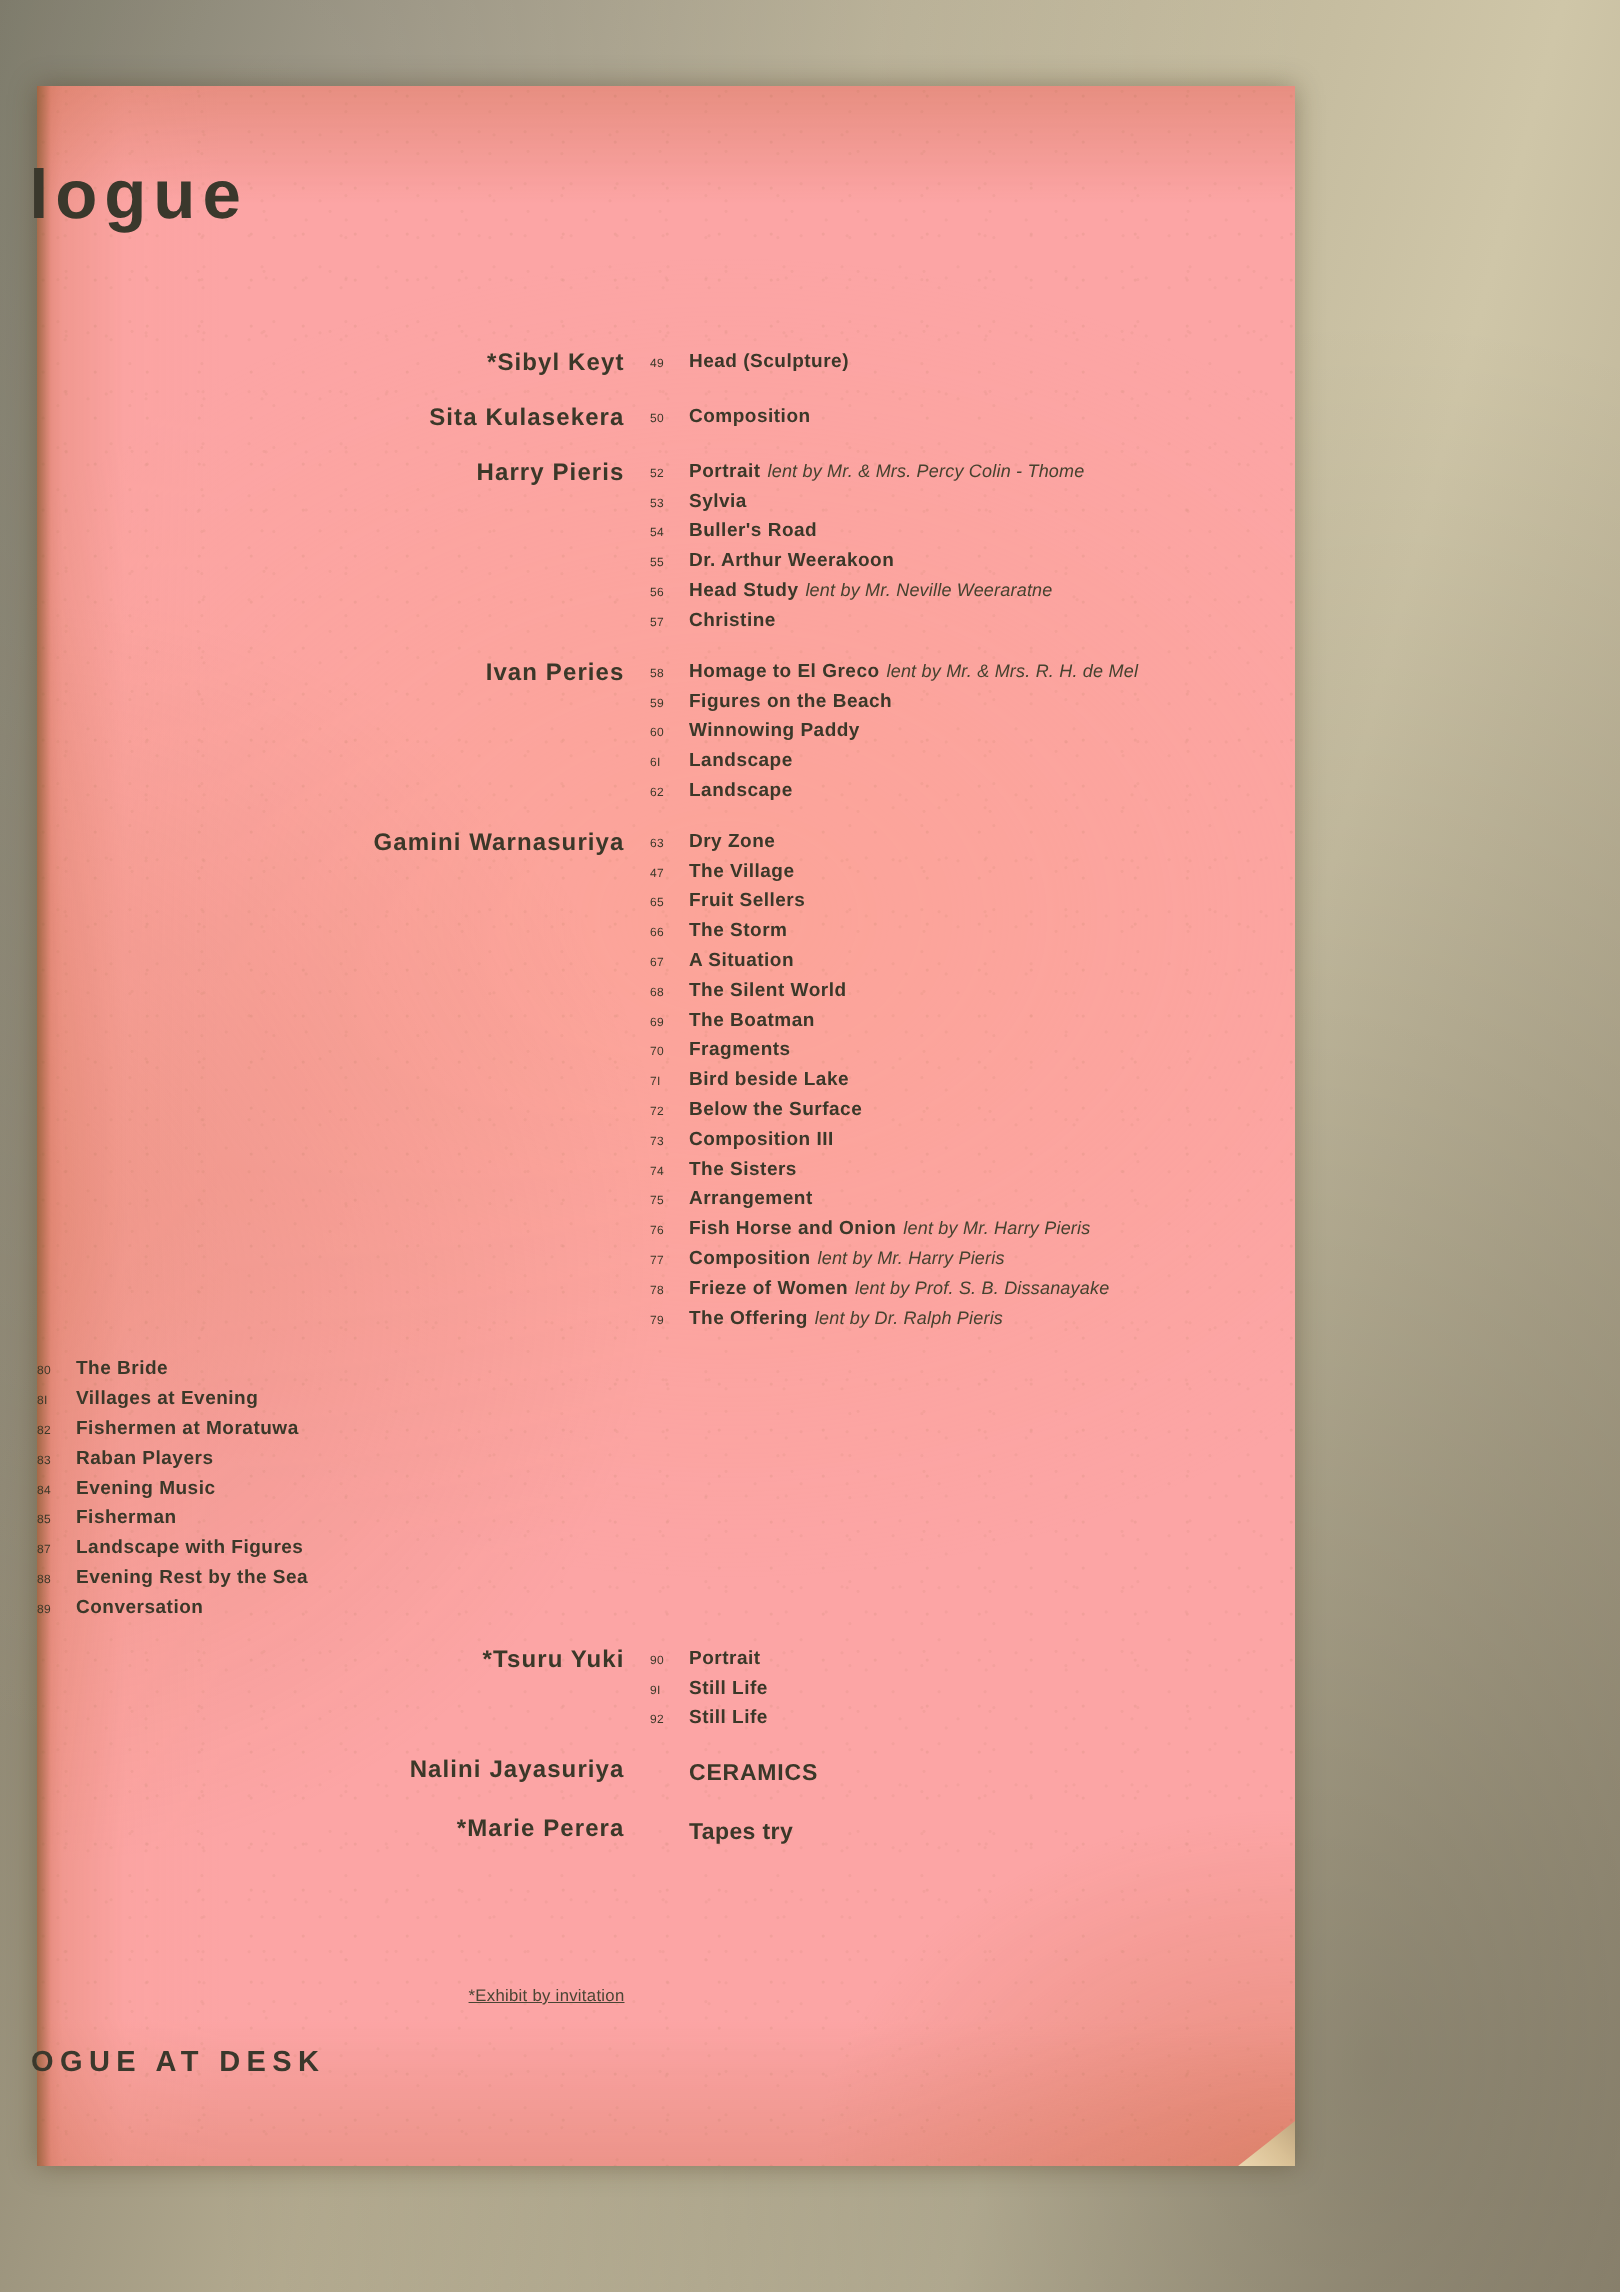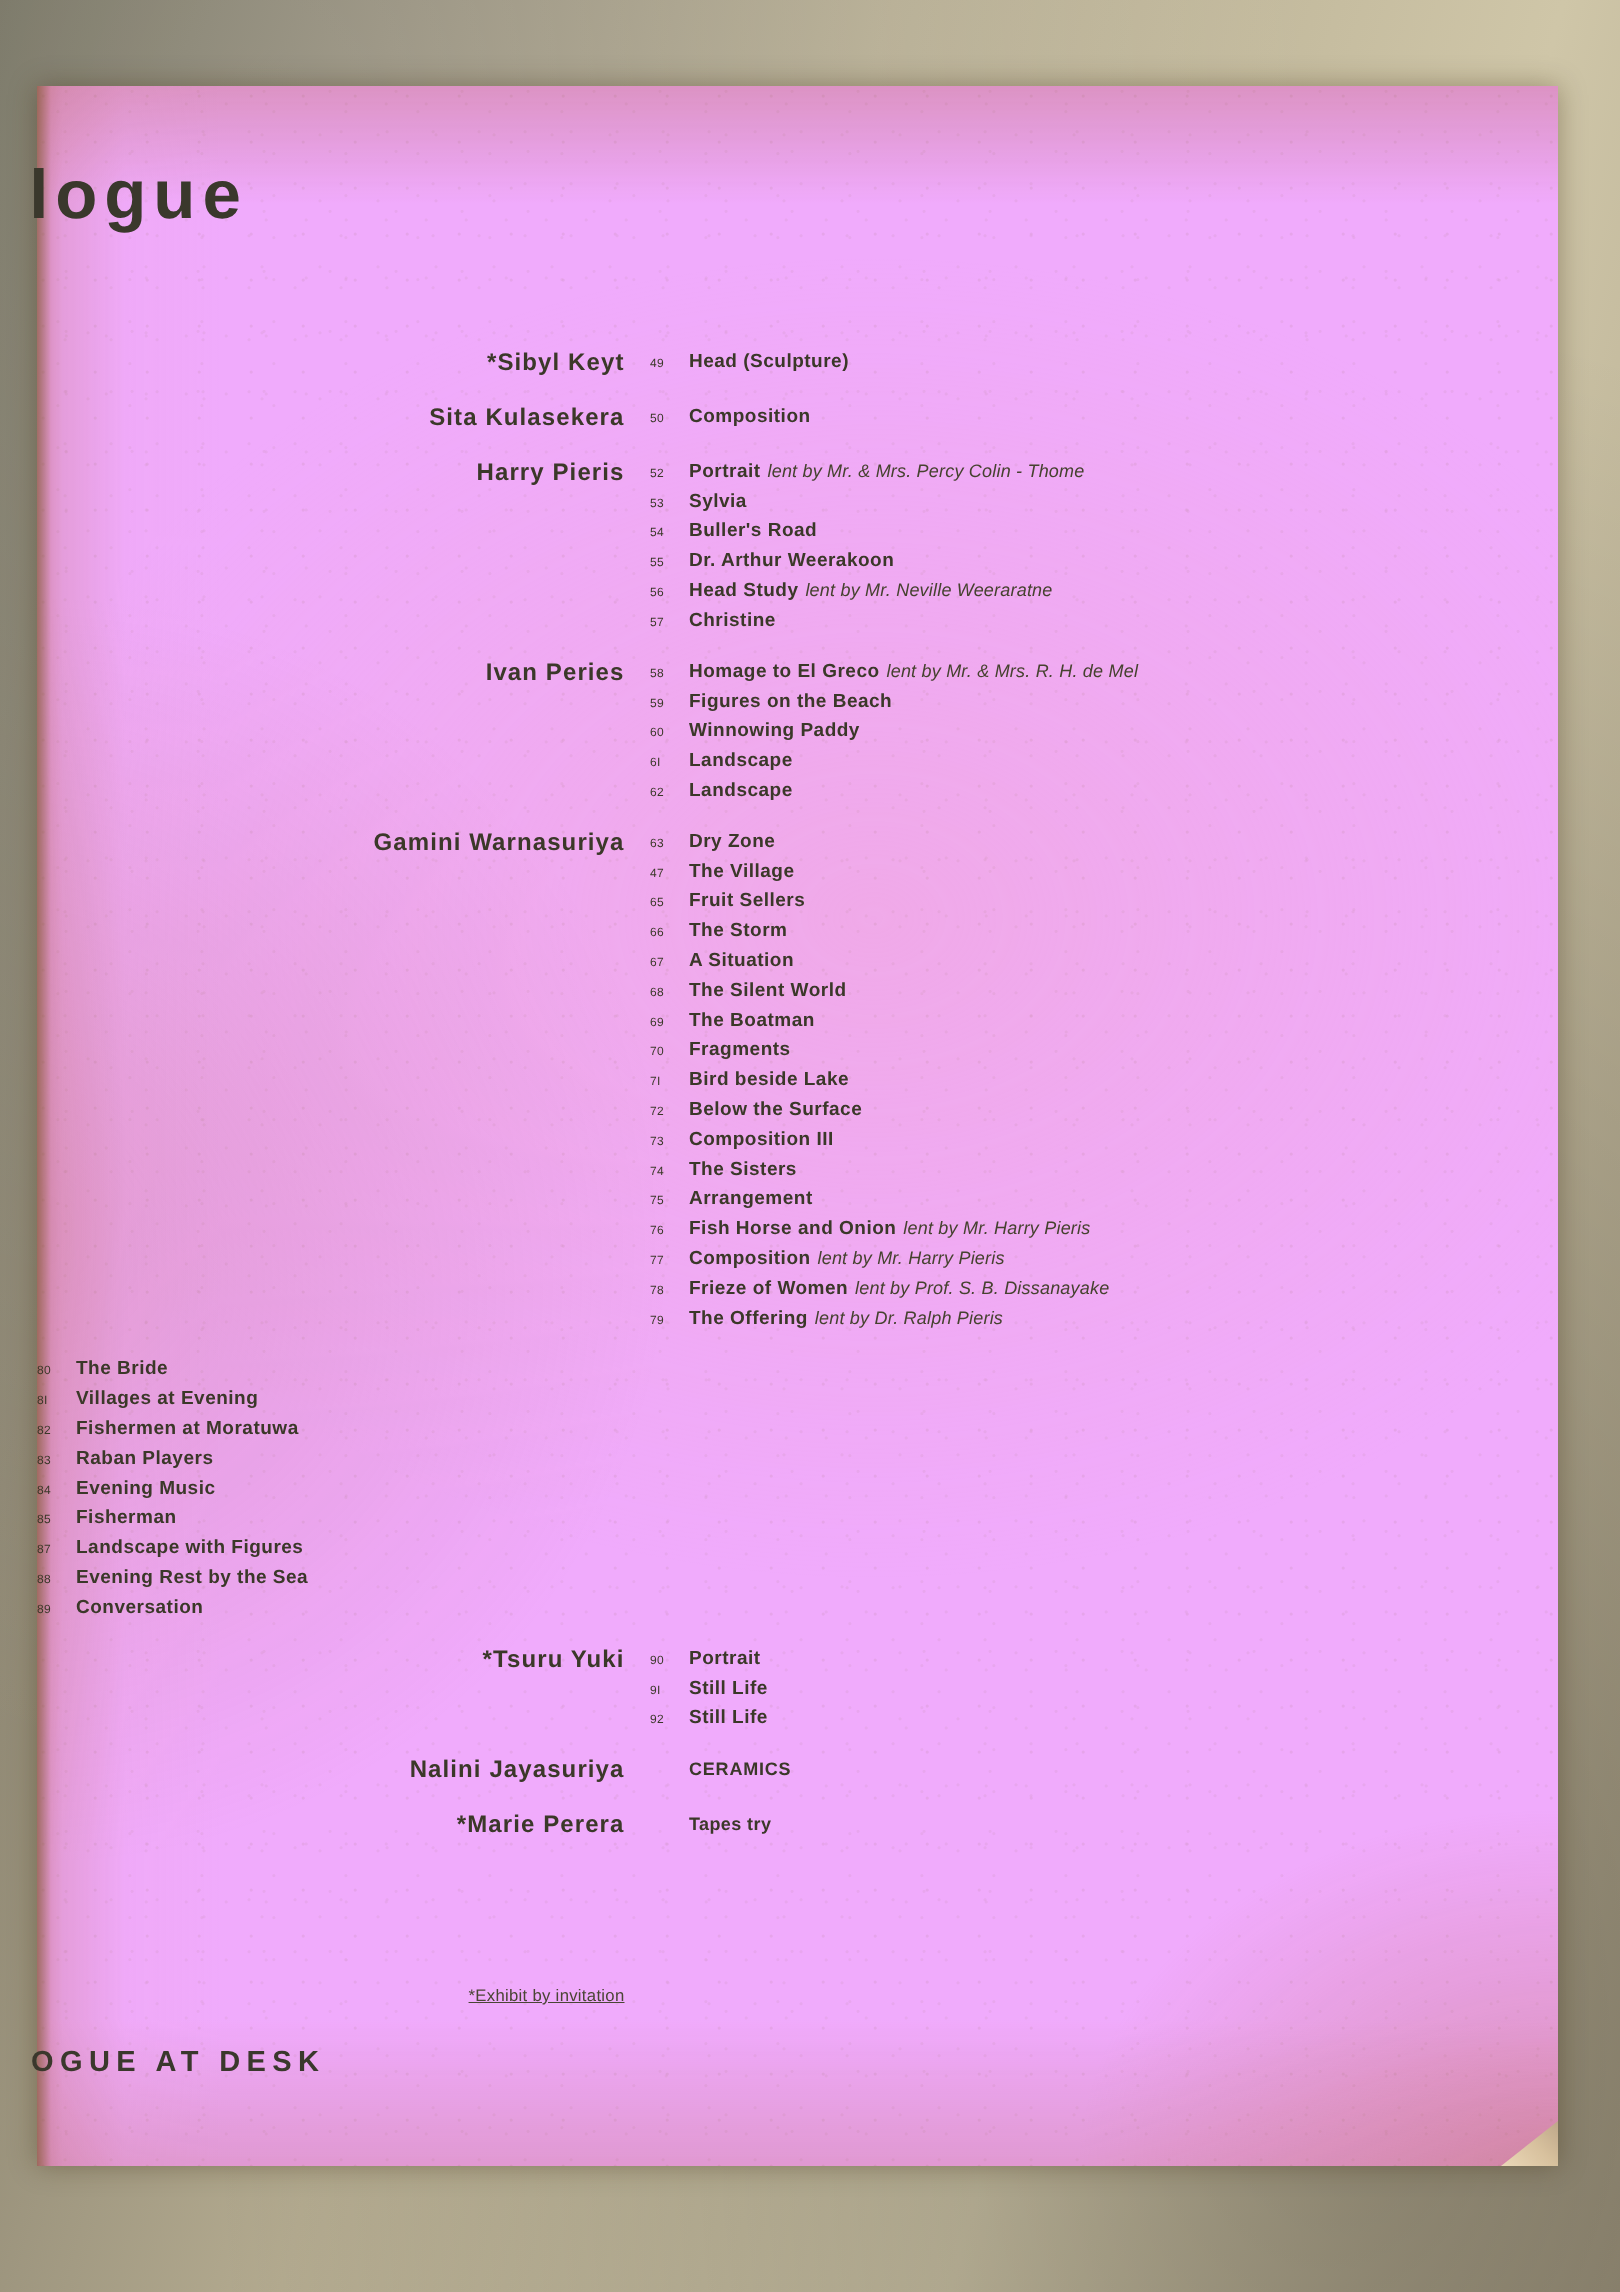--- a/index.html
+++ b/index.html
@@ -35,23 +35,23 @@
     background:
       radial-gradient(ellipse at 20% 10%, rgba(255,255,255,.18), rgba(0,0,0,0) 55%),
       radial-gradient(ellipse at 85% 90%, rgba(0,0,0,.25), rgba(0,0,0,0) 60%);
   }
 
   
   .paper {
     position: absolute;
     left: 37px;
     top: 86px;
-    width: 1521px;
+    width: 1258px;
     height: 2080px;
-    background: #f0abfc;
+    background: #fca5a5;
     box-shadow: 0 0 25.5px rgba(60,45,15,.38);
   }
   
   .paper-aging {
     position: absolute;
     inset: 0;
     pointer-events: none;
     background:
       linear-gradient(90deg, rgba(193,150,96,.55) 0px, rgba(205,168,112,.26) 25.5px, rgba(238,221,160,.05) 88px, rgba(0,0,0,0) 186px),
       linear-gradient(180deg, rgba(196,156,98,.40) 0px, rgba(0,0,0,0) 118px),
@@ -176,21 +176,21 @@
     color: #46422f;
     letter-spacing: 0.2px;
     margin-left: 6.9px;
     font-size: 18px;
   }
   
   .medium {
     font-weight: 700;
     color: #3b3829;
     letter-spacing: 0.8px;
-    font-size: 18px;
+    font-size: 23px;
     padding-left: 39px;
   }
   .medium.spaced { letter-spacing: 0.4px; }
 
   
   .footnote {
     position: absolute;
     left: 0;
     top: 1900px;
     width: 613px;

